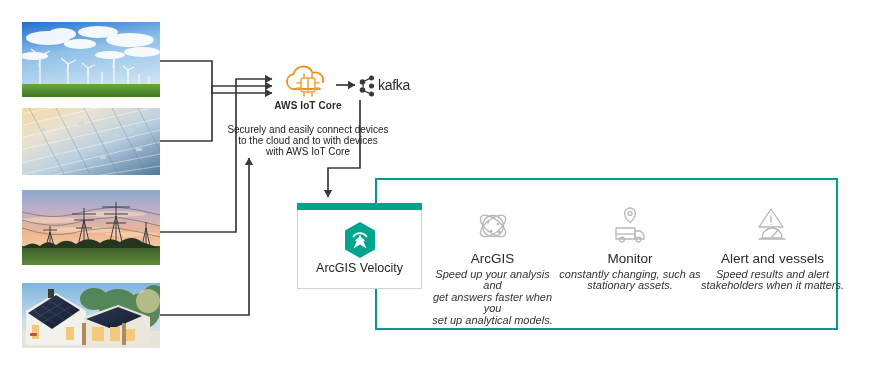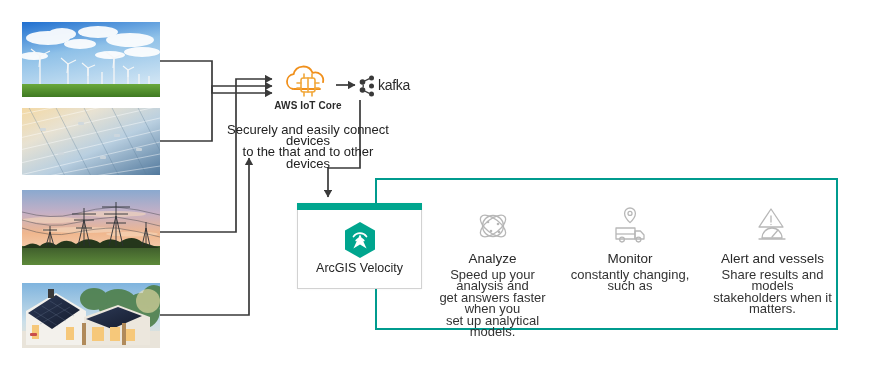--- a/index.html
+++ b/index.html
@@ -34,21 +34,21 @@
     color: #2b2b2b; letter-spacing: .1px;
   }
   .kafka-logo { position: absolute; left: 358px; top: 75px; width: 18px; height: 22px; }
   .kafka-word {
     position: absolute; left: 378px; top: 77px;
     font-size: 14px; font-weight: normal; color: #2b2b2b;
     letter-spacing: -.3px;
   }
   .aws-caption {
     position: absolute; left: 222px; top: 124px; width: 172px;
-    text-align: center; font-size: 13px; line-height: 11.2px;
+    text-align: center; font-size: 10px; line-height: 11.2px;
     color: #222;
   }
 
   
   #teal-panel {
     position: absolute; left: 375px; top: 178px;
     width: 463px; height: 152px;
     border: 2px solid #009b8e;
     box-sizing: border-box;
     background: #ffffff;
@@ -80,21 +80,21 @@
   
   .feature { position: absolute; top: 205px; text-align: center; }
   .feature .f-icon {
     width: 42px; height: 42px; margin: 0 auto 4px auto;
     display: block; opacity: .62;
   }
   .feature .f-title {
     font-size: 13.5px; color: #2a2a2a; line-height: 16px; margin-bottom: 2px;
   }
   .feature .f-desc {
-    font-size: 13px; line-height: 11.4px; color: #333;
+    font-size: 11px; line-height: 11.4px; color: #333; font-style: italic;
   }
   #feature-analyze { left: 425px; width: 135px; }
   #feature-monitor { left: 556px; width: 148px; }
   #feature-alert   { left: 700px; width: 145px; }
 </style>
 </head>
 <body>
 
 <div id="stage">
 
@@ -318,40 +318,41 @@
     <g stroke="#3a3a3a" stroke-width="1.3" fill="none">
       <path d="M6.6 6 L11.4 3.7"></path>
       <path d="M6.6 16 L11.4 18.3"></path>
       <path d="M5.2 9.6 L5.2 12.4"></path>
     </g>
   </svg>
   <div class="kafka-word">kafka</div>
 
   <div class="aws-caption">
     <div>Securely and easily connect devices</div>
-    <div>to the that and to other devices</div>
+    <div>to the cloud and to with devices</div>
+    <div>with AWS IoT Core</div>
   </div>
 
   <div id="teal-panel"></div>
 
   <div class="feature" id="feature-analyze">
     <svg class="f-icon" viewBox="0 0 42 42">
       <g fill="none" stroke="#8c8c8c" stroke-width="1.3">
         <circle cx="21" cy="21" r="10.5"></circle>
         <ellipse cx="21" cy="21" rx="15" ry="7" transform="rotate(-38 21 21)"></ellipse>
         <ellipse cx="21" cy="21" rx="15" ry="7" transform="rotate(38 21 21)"></ellipse>
       </g>
       <g fill="#8c8c8c">
         <circle cx="16" cy="17" r="1.3"></circle>
           <circle cx="26" cy="19" r="1.3"></circle>
         <circle cx="19" cy="26" r="1.3"></circle>
           <circle cx="27" cy="27" r="1.3"></circle>
       </g>
     </svg>
-    <div class="f-title">Analyze</div>
+    <div class="f-title">ArcGIS</div>
     <div class="f-desc">
       <div>Speed up your analysis and</div>
       <div>get answers faster when you</div>
       <div>set up analytical models.</div>
     </div>
   </div>
 
   <div class="feature" id="feature-monitor">
     <svg class="f-icon" viewBox="0 0 42 42">
       <g fill="none" stroke="#8c8c8c" stroke-width="1.3" stroke-linejoin="round">
@@ -360,36 +361,37 @@
         <path d="M7 23 h19 v11 H7 z"></path>
         <path d="M26 26 h5.4 l3.6 4 v4 h-9 z"></path>
         <circle cx="13" cy="34.6" r="2.4"></circle>
         <circle cx="29.5" cy="34.6" r="2.4"></circle>
         <path d="M7 29 h19"></path>
       </g>
     </svg>
     <div class="f-title">Monitor</div>
     <div class="f-desc">
       <div>constantly changing, such as</div>
+      <div>stationary assets.</div>
     </div>
   </div>
 
   <div class="feature" id="feature-alert">
     <svg class="f-icon" viewBox="0 0 42 42">
       <g fill="none" stroke="#8c8c8c" stroke-width="1.3" stroke-linejoin="round" stroke-linecap="round">
         <path d="M19 4 L7 22 h24 z"></path>
         <path d="M19 11 v6 M19 19.4 v0.2"></path>
         <path d="M10 33 a10 10 0 0 1 20 0 z"></path>
         <path d="M7 34 h26"></path>
         <path d="M20 32 L26 25"></path>
       </g>
     </svg>
     <div class="f-title">Alert and vessels</div>
     <div class="f-desc">
-      <div>Share results and models</div>
+      <div>Speed results and alert</div>
       <div>stakeholders when it matters.</div>
     </div>
   </div>
 
   <div id="velocity-card">
     <div class="card-top"></div>
     <svg class="card-icon" viewBox="0 0 34 38">
       <path d="M17 1 L32 9.5 L32 28.5 L17 37 L2 28.5 L2 9.5 Z" fill="#00A58E"></path>
       <g fill="none" stroke="#ffffff" stroke-width="1.7" stroke-linecap="round">
         <path d="M10.5 15.5 a8 8 0 0 1 13 0"></path>

